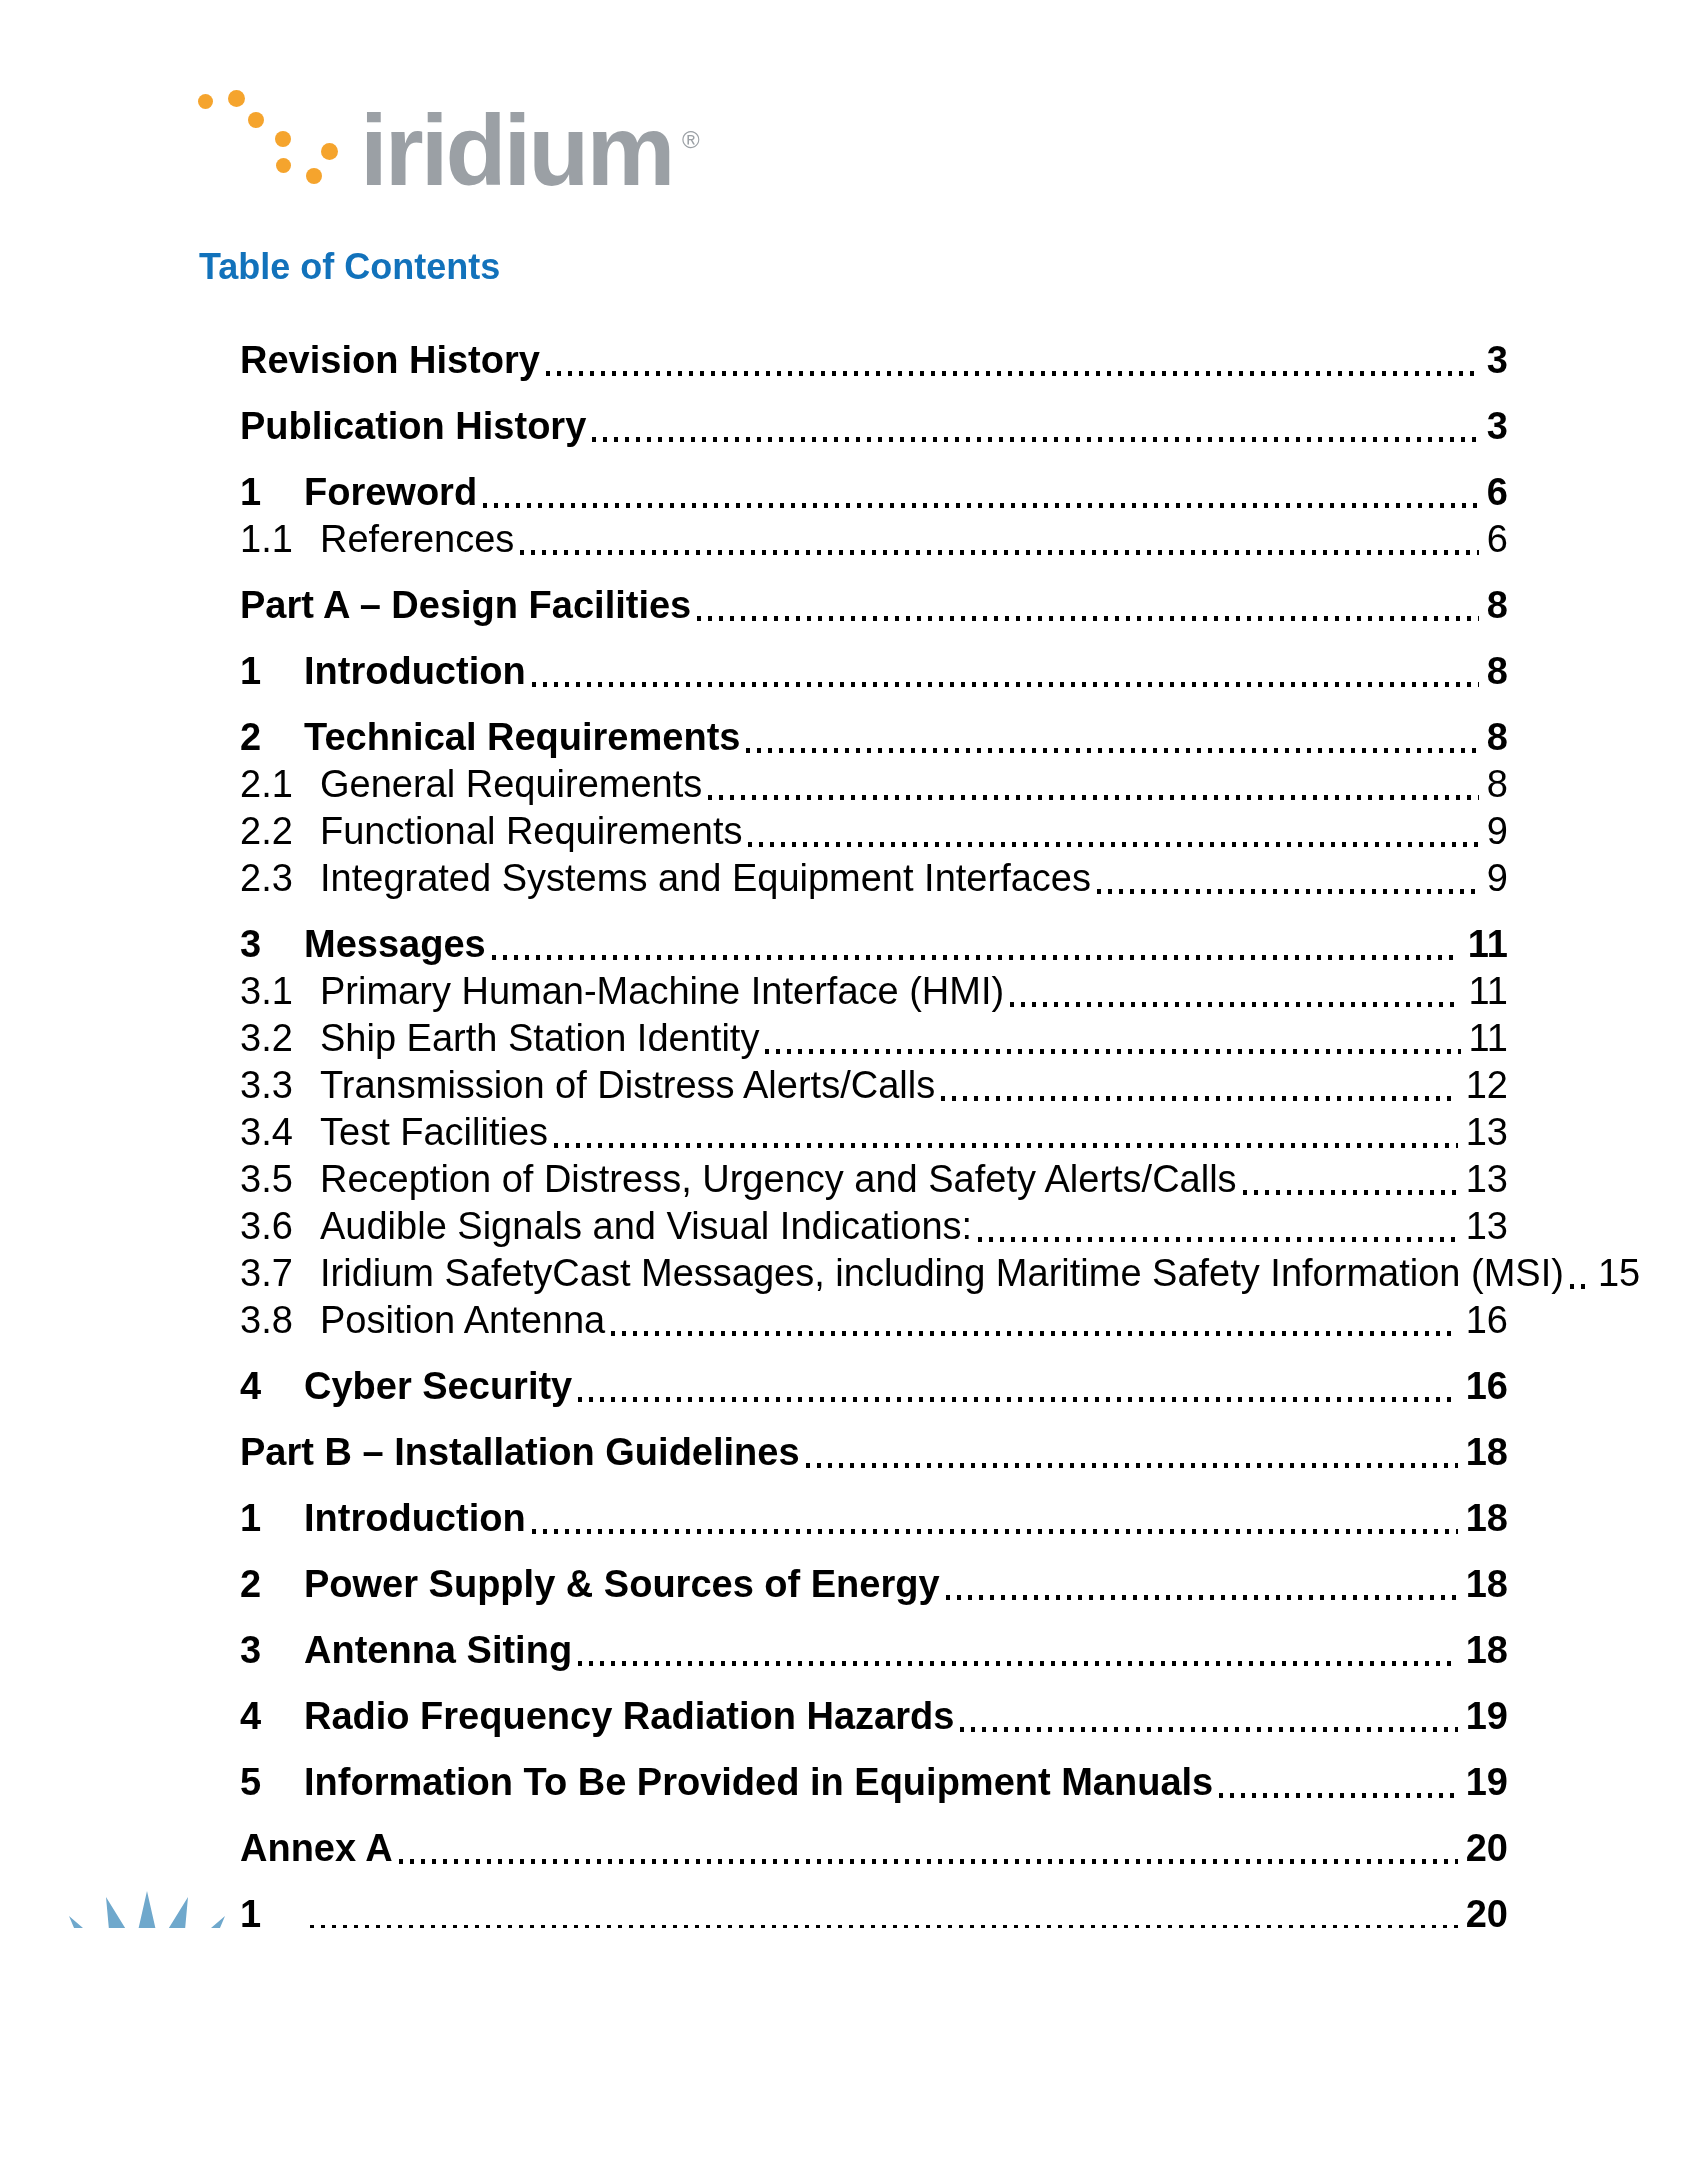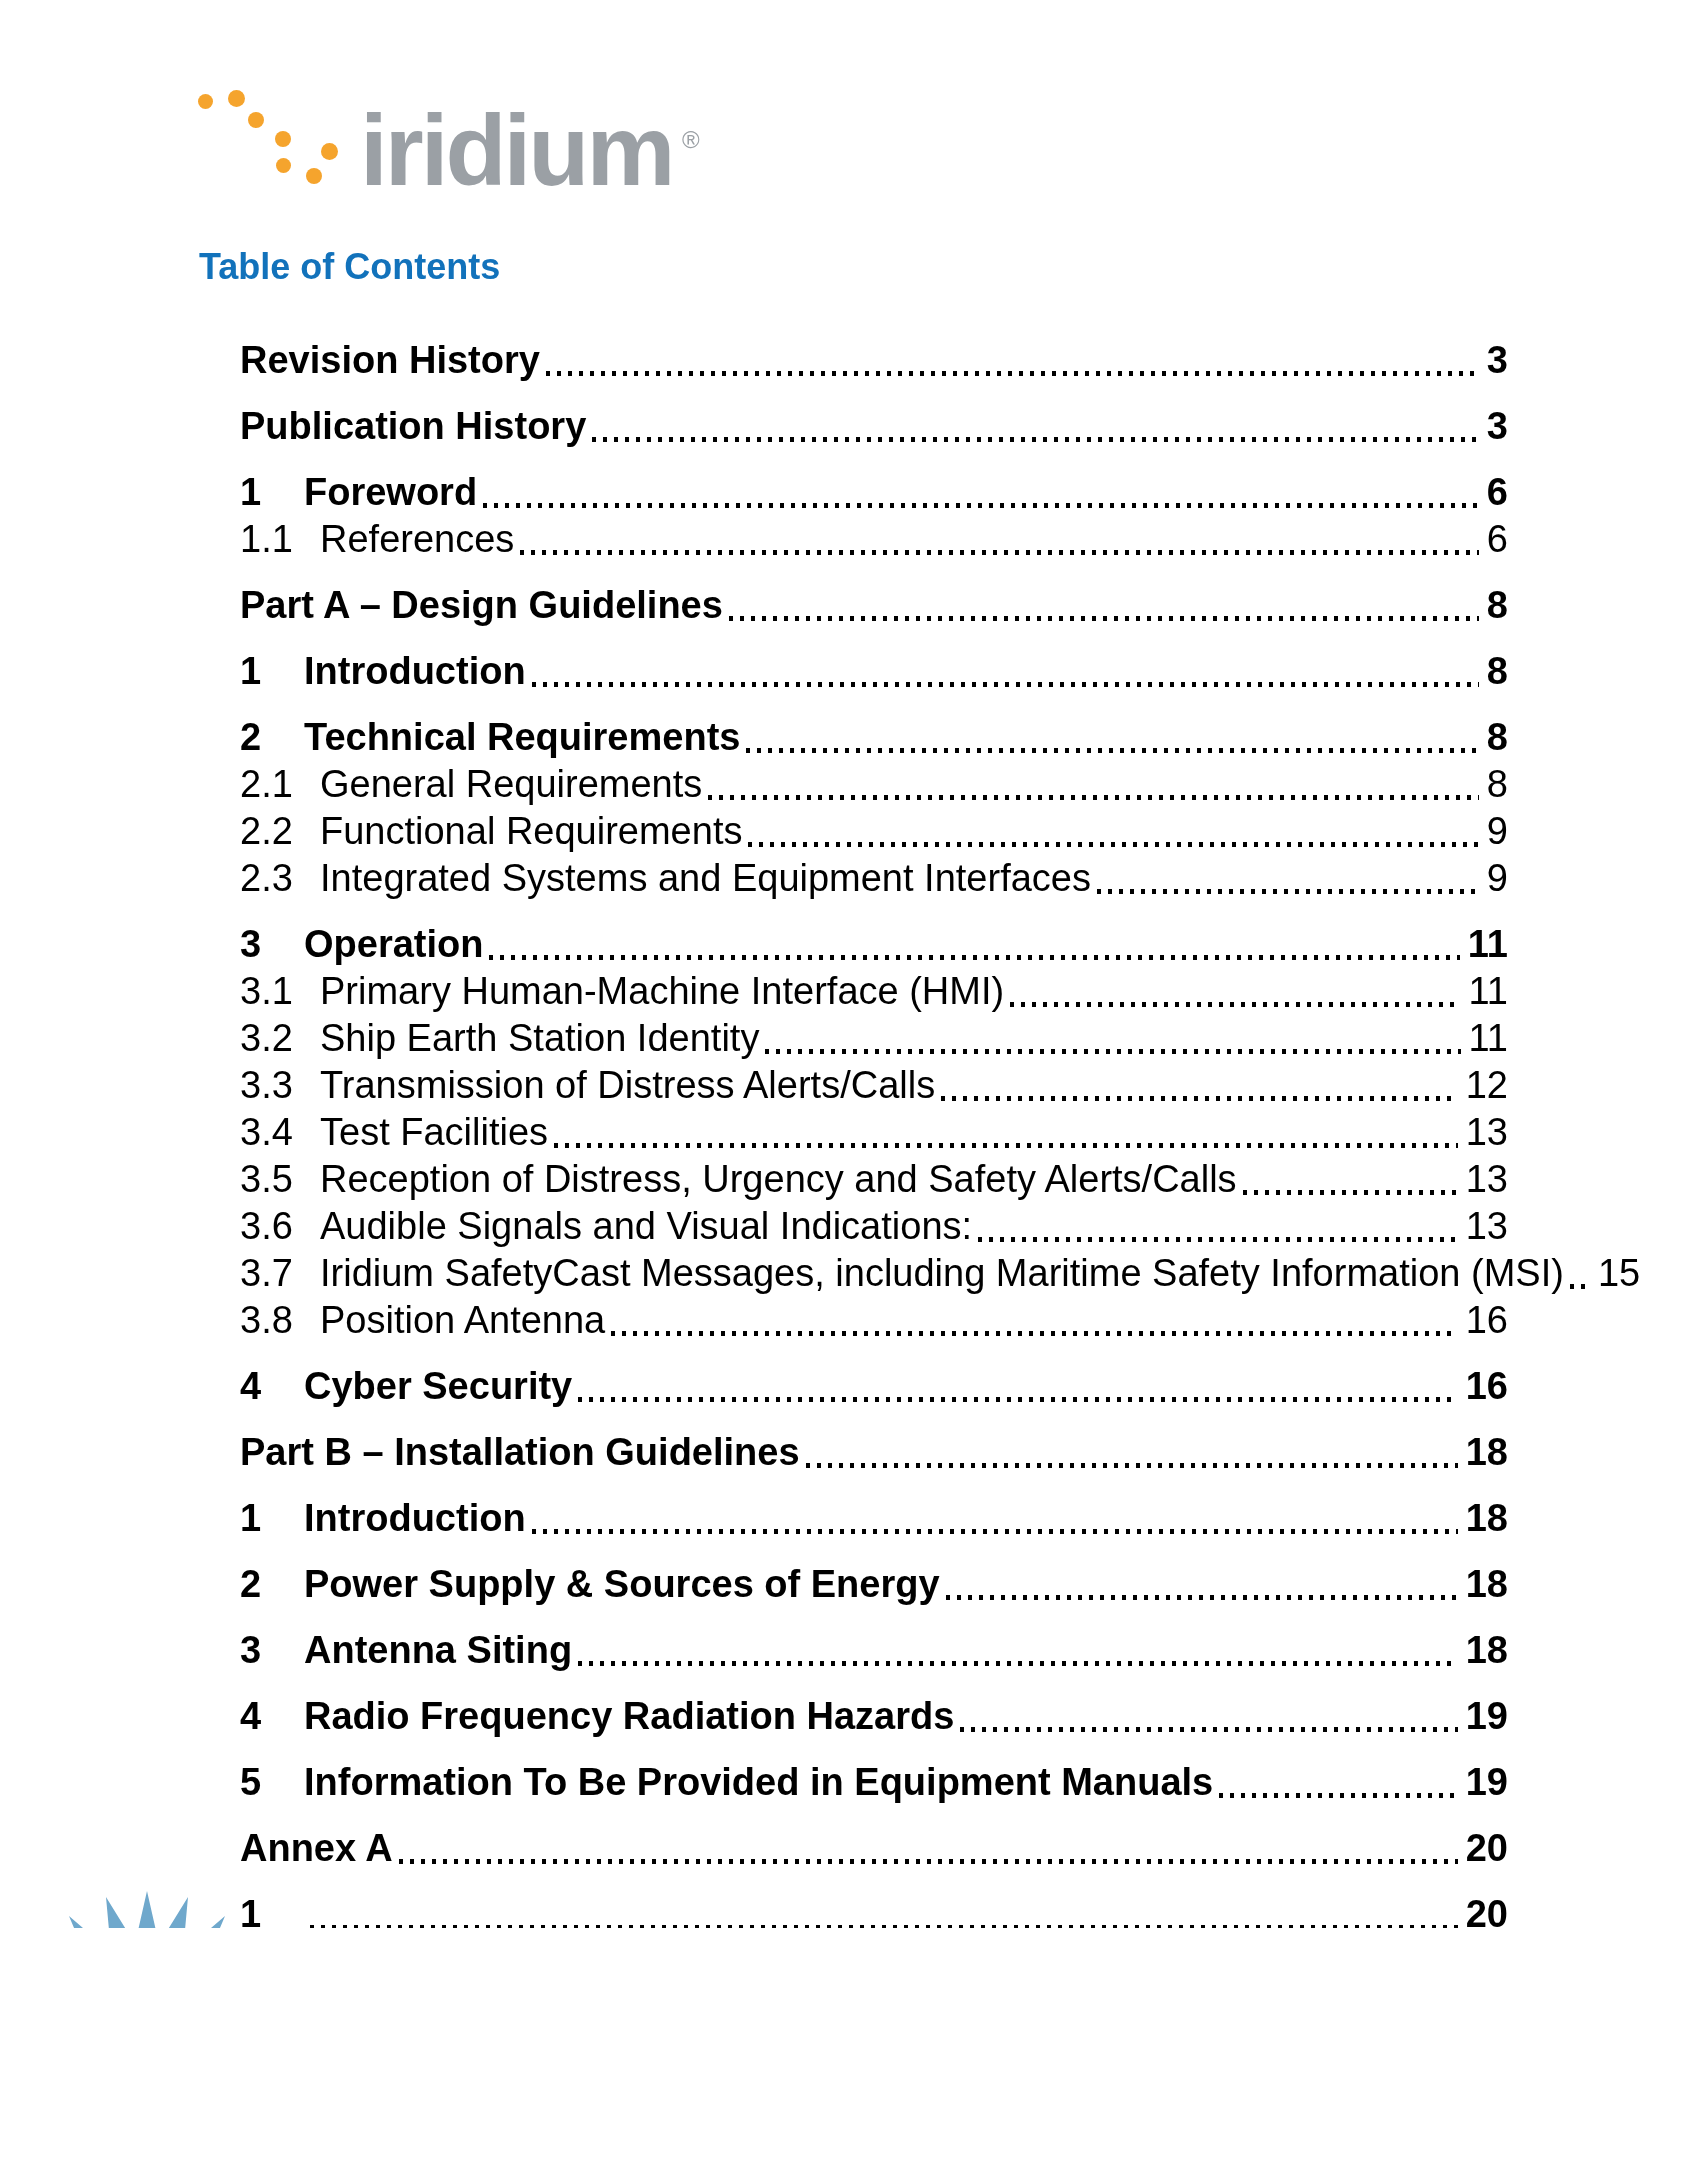--- a/index.html
+++ b/index.html
@@ -115,21 +115,21 @@
 
     <div class="toc-row">
       <span class="toc-num sub">1.1</span>
       <span class="toc-title">References</span>
       <span class="leader"></span>
       <span class="toc-page">6</span>
     </div>
 
     <div class="toc-row bold">
 
-      <span class="toc-title">Part A – Design Guidelines</span>
+      <span class="toc-title">Part A – Design Facilities</span>
       <span class="leader"></span>
       <span class="toc-page">8</span>
     </div>
 
     <div class="toc-row bold">
       <span class="toc-num chap">1</span>
       <span class="toc-title">Introduction</span>
       <span class="leader"></span>
       <span class="toc-page">8</span>
     </div>
@@ -157,21 +157,21 @@
 
     <div class="toc-row">
       <span class="toc-num sub">2.3</span>
       <span class="toc-title">Integrated Systems and Equipment Interfaces</span>
       <span class="leader"></span>
       <span class="toc-page">9</span>
     </div>
 
     <div class="toc-row bold">
       <span class="toc-num chap">3</span>
-      <span class="toc-title">Operation</span>
+      <span class="toc-title">Messages</span>
       <span class="leader"></span>
       <span class="toc-page">11</span>
     </div>
 
     <div class="toc-row">
       <span class="toc-num sub">3.1</span>
       <span class="toc-title">Primary Human-Machine Interface (HMI)</span>
       <span class="leader"></span>
       <span class="toc-page">11</span>
     </div>

